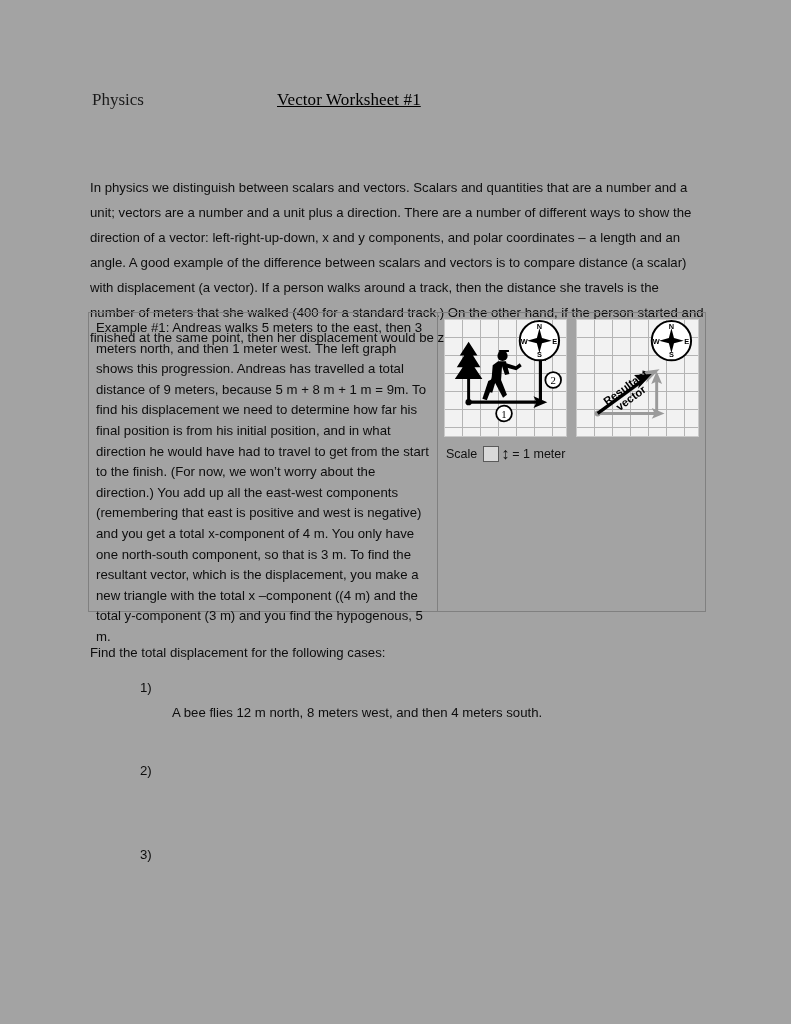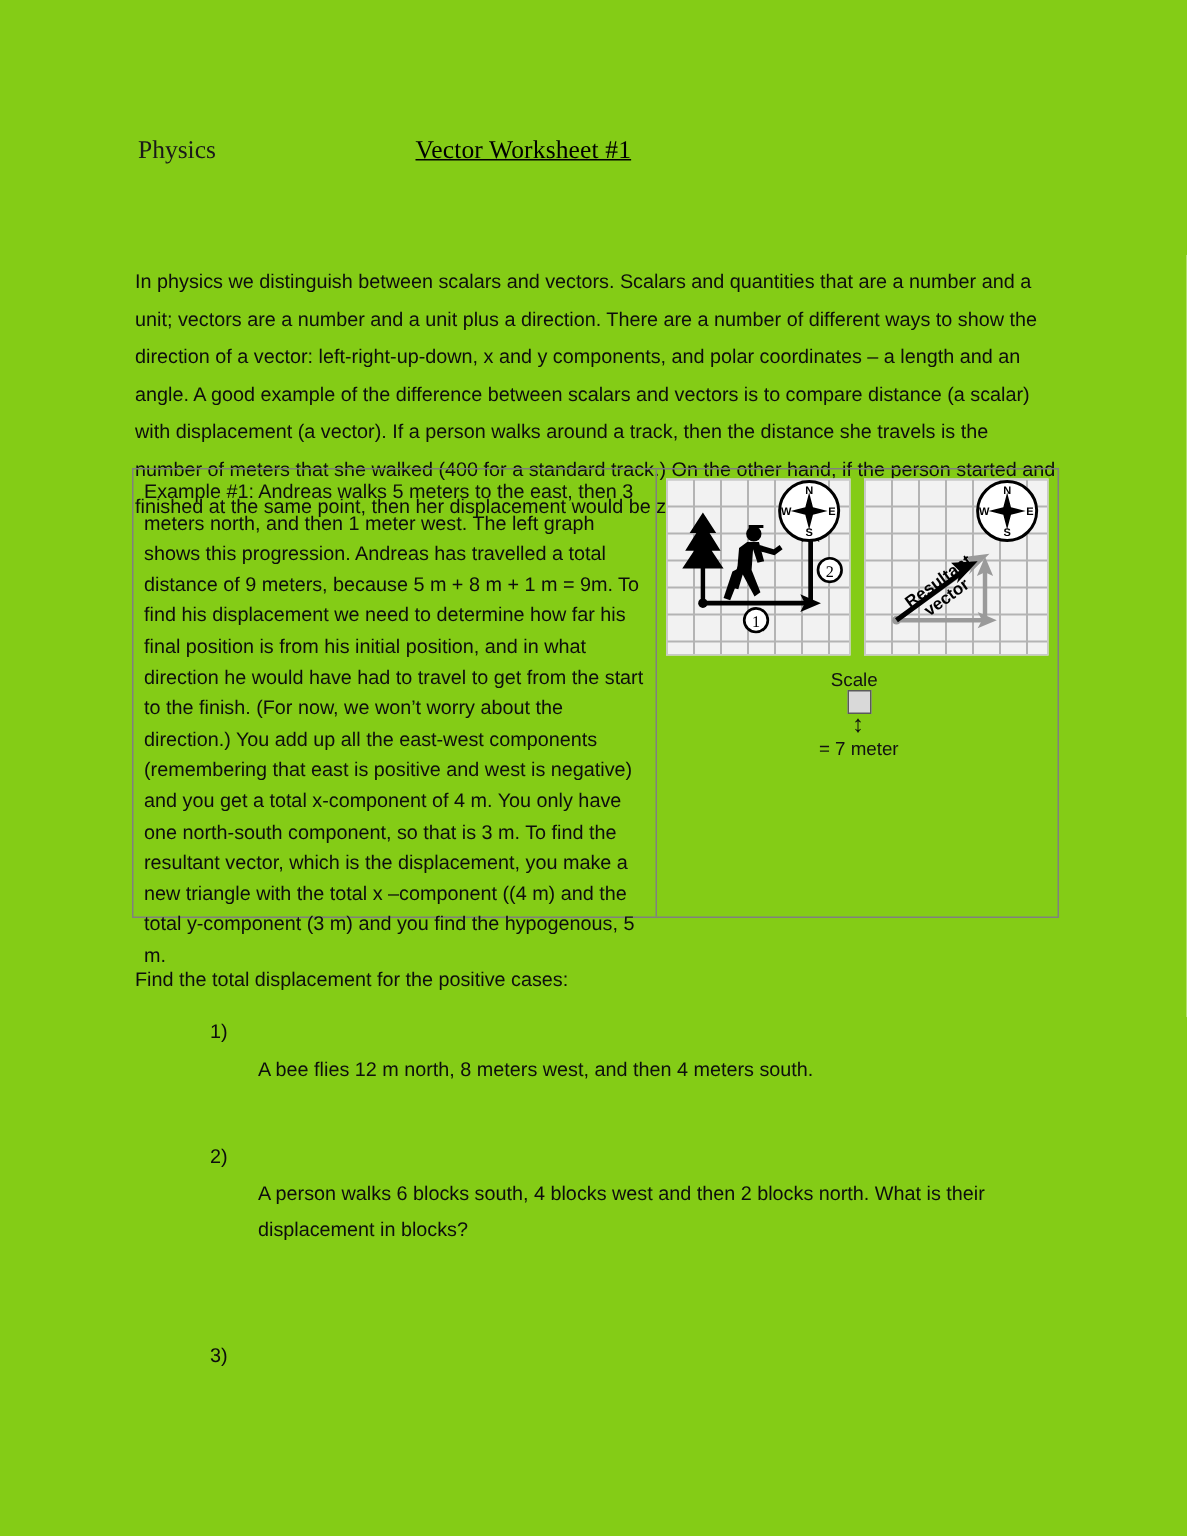--- a/index.html
+++ b/index.html
@@ -12,21 +12,21 @@
     height: 1024px;
     position: relative;
     font-family: "Liberation Sans", sans-serif;
     color: #000000;
     overflow: hidden;
   }
 
   .page {
     position: absolute;
     inset: 0;
-    background: #84cc16;
+    background: #a3a3a3;
   }
 
   
   .doc-header {
     position: absolute;
     left: 92px;
     top: 90px;
     width: 614px;
     display: flex;
     align-items: baseline;
@@ -118,21 +118,20 @@
   }
 
   
   .scale-row {
     display: flex;
     align-items: center;
     margin-top: 9px;
     margin-left: 2px;
     font-size: 12.5px;
     color: #111;
-    flex-direction: column;
   }
   .scale-label { margin-right: 6px; }
   .scale-square {
     width: 16px;
     height: 16px;
     background: #d9d9d9;
     border: 1.4px solid #5a5a5a;
     box-sizing: border-box;
   }
   .scale-arrow {
@@ -291,36 +290,35 @@
             </g>
           </svg>
         </div>
 
       </div>
 
       <div class="scale-row">
         <span class="scale-label">Scale</span>
         <span class="scale-square"></span>
         <span class="scale-arrow">↕</span>
-        <span>= 7 meter</span>
+        <span>= 1 meter</span>
       </div>
     </div>
   </div>
 
-  <div class="prompt">Find the total displacement for the positive cases:</div>
+  <div class="prompt">Find the total displacement for the following cases:</div>
 
   <div class="qlist">
     <div class="qitem">
       <span class="qnum">1)</span>
       <span class="qtext">A bee flies 12 m north, 8 meters west, and then 4 meters south.</span>
     </div>
     <div class="q-gap-1"></div>
     <div class="qitem">
       <span class="qnum">2)</span>
-      <span class="qtext">A person walks 6 blocks south, 4 blocks west and then 2 blocks north. What is their displacement in blocks?</span>
     </div>
     <div class="q-gap-2"></div>
     <div class="qitem">
       <span class="qnum">3)</span>
     </div>
   </div>
 
 </div>
 
 </body></html>

